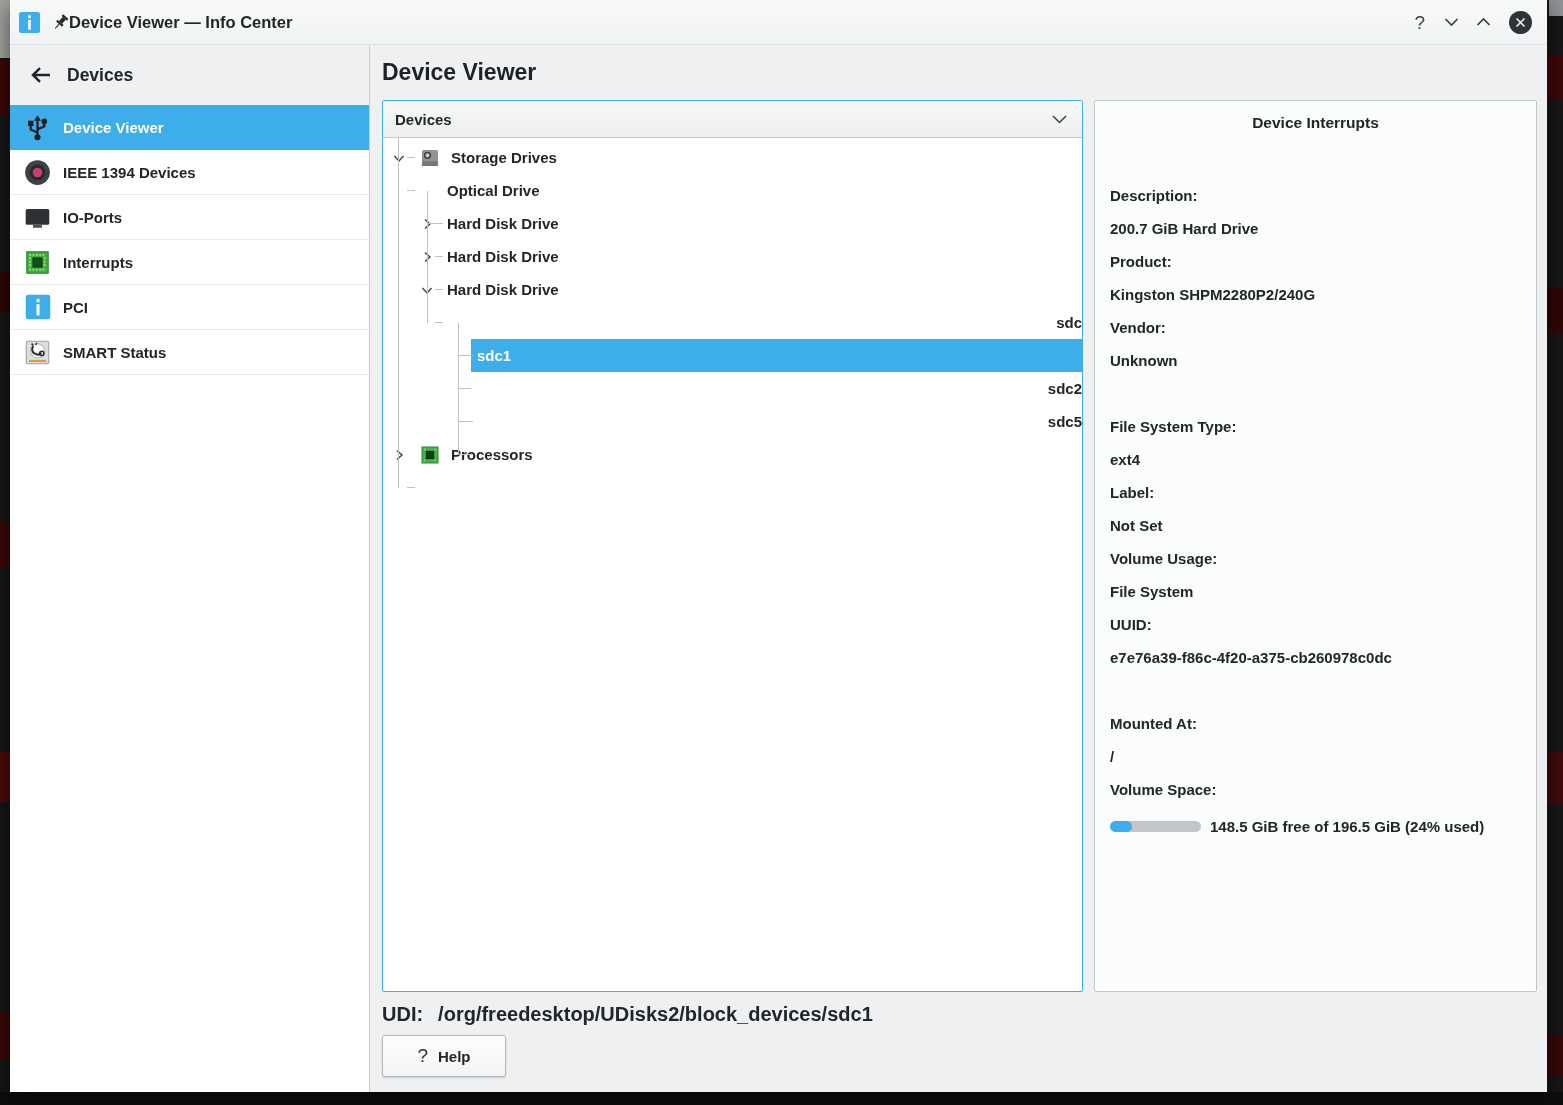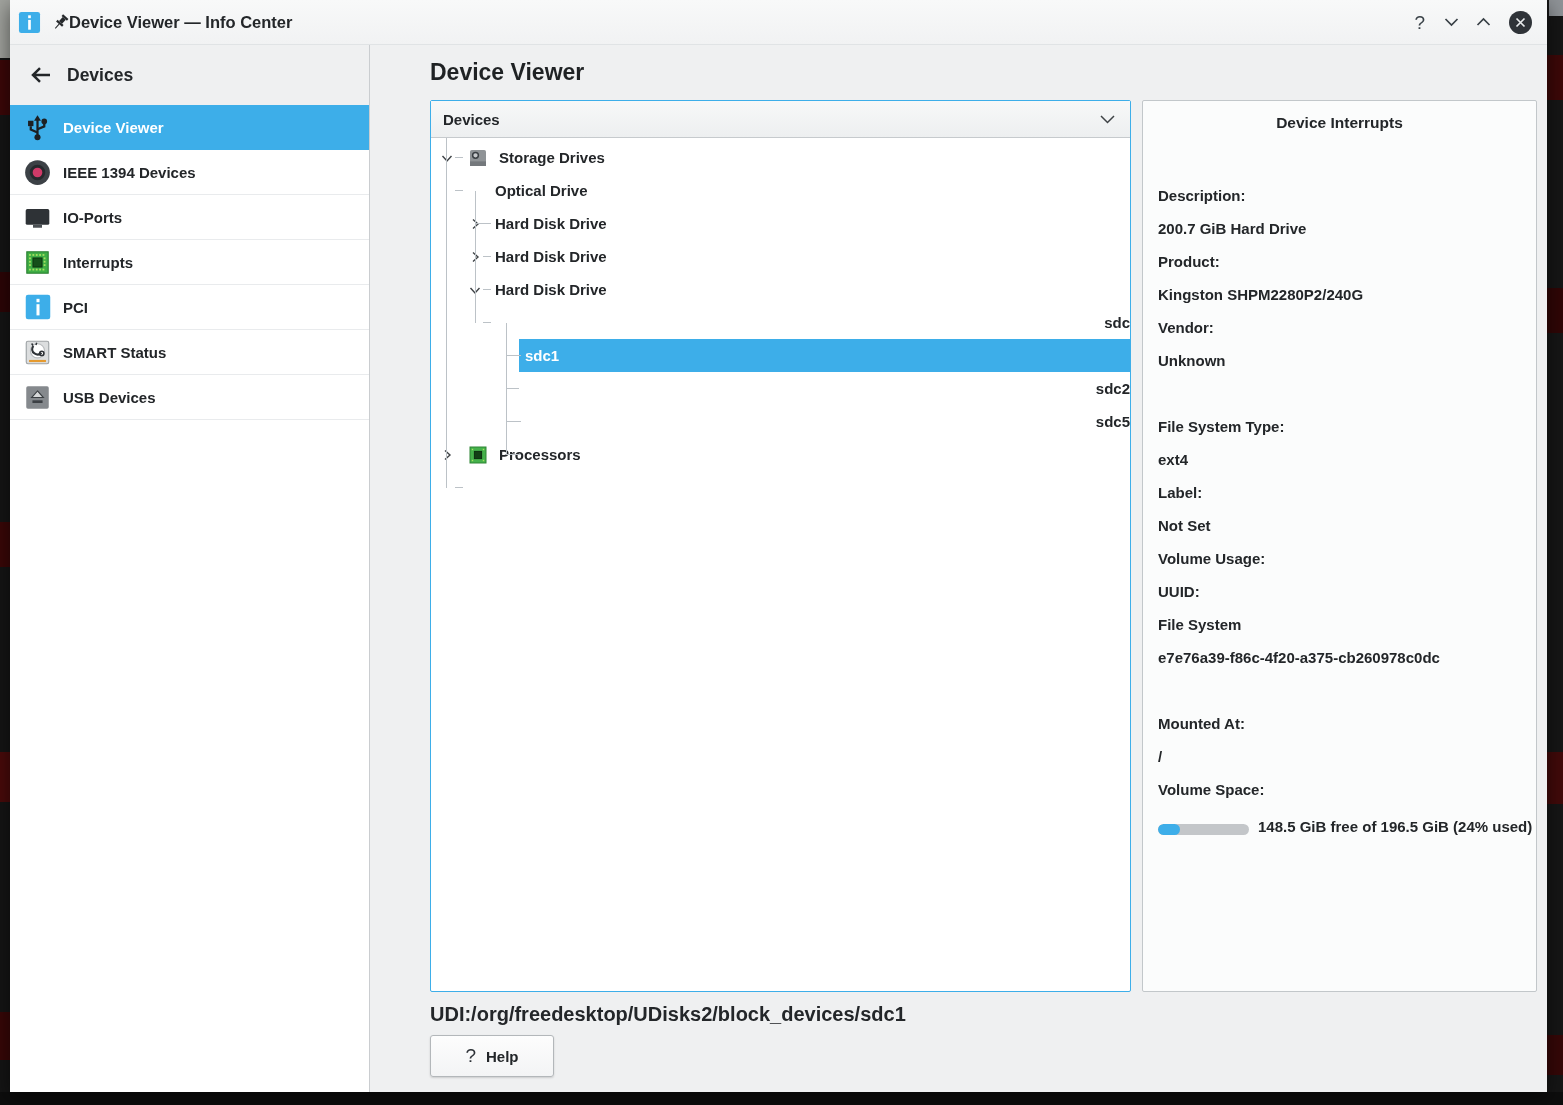--- a/index.html
+++ b/index.html
@@ -21,21 +21,21 @@
     height:45px; flex:0 0 45px; background:linear-gradient(#f8f9f9,#f1f2f3);
     border-bottom:1px solid #e0e3e5; display:flex; align-items:center; padding:0 14px 0 8px;
   }
   .app-icon { width:23px; height:23px; }
   .pin-icon { margin-left:11px; width:17px; height:17px; }
   .tb-title { font-size:16.5px; font-weight:700; color:#232629; }
   .tb-controls { margin-left:auto; display:flex; align-items:center; gap:17px; }
   .tb-help { font-size:19px; color:#384046; line-height:1; padding:0 2px; cursor:default; }
   .tb-btn { display:flex; align-items:center; justify-content:center; }
   
-  .body-row { flex:1; display:flex; min-height:0;gap:48px; }
+  .body-row { flex:1; display:flex; min-height:0; }
   
   .sidebar { width:360px; flex:0 0 360px; background:#ffffff; border-right:1px solid #cacdd0; }
   .sidebar-header { height:60px; background:#eff0f1; display:flex; align-items:center; padding-left:19px; }
   .sidebar-header .back-label { margin-left:15px; font-size:17.5px; font-weight:700; }
   .sidebar-item { height:45px; display:flex; align-items:center; padding-left:13px; border-bottom:1px solid #e9ebed; background:#fff; cursor:default; }
   .sidebar-item.selected { background:#3daee9; border-bottom-color:#3daee9; }
   .sidebar-item.selected .si-label { color:#ffffff; }
   .si-icon { width:29px; height:29px; display:flex; align-items:center; justify-content:center; margin-right:11px; }
   .si-label { font-size:15px; font-weight:700; color:#232629; }
   
@@ -56,27 +56,27 @@
   .d1 .exp { margin-right:12px; }
   .d1.noexp { padding-left:64px; }
   .d2 { padding-left:94px;justify-content:flex-end; }
   .trow.sel { margin-left:88px; padding-left:6px; background:#3daee9; color:#ffffff; }
   
   .info-panel { flex:1; background:#fbfcfc; border:1px solid #c2c7ca; border-radius:2px; padding-top:13px; overflow:hidden; }
   .info-title { text-align:center; font-size:15.5px; font-weight:700; }
   .info-fields { padding:47px 14px 0 15px; }
   .iline { height:33px; line-height:33px; font-size:15px; font-weight:700; color:#232629; white-space:nowrap; }
   .ispacer { height:33px; }
-  .vol-row { margin-top:12px; display:flex; align-items:flex-end; }
+  .vol-row { margin-top:12px; display:flex; align-items:center; }
   .vol-track { width:91px; height:11px; flex:0 0 91px; background:#c3c6c9; border-radius:5.5px; position:relative; overflow:hidden; }
   .vol-fill { height:100%; width:24%; background:#3daee9; border-radius:5.5px; }
   .vol-text { margin-left:9px; font-size:15px; font-weight:700; white-space:nowrap; }
   
   .udi-row { margin-top:11px; display:flex; font-size:20px; font-weight:700; color:#232629; }
-  .udi-value { }
+  .udi-value { margin-left:15px; }
   .help-btn { margin-top:9px; width:124px; height:42px; border:1px solid #b3b7ba; border-radius:3px;
     background:linear-gradient(#fdfdfd,#f3f4f5); box-shadow:0 1px 2px rgba(0,0,0,.15);
     display:flex; align-items:center; justify-content:center; gap:10px;
     font-size:15px; font-weight:700; color:#232629; cursor:default; }
   .help-q { font-size:19px; font-weight:400; color:#2c3136; }
 </style>
 </head>
 <body>
 
 <div class="bg-block" style="left:0;top:0;width:10px;height:1105px;background:#151515;"></div>
@@ -224,30 +224,20 @@
             <circle cx="12" cy="10.5" r="6.3" fill="#ffffff" stroke="#b9bcbe"></circle>
             <path d="M8.3 6.2 q-2.6 4.2 1 6.6 q3.6 2.4 6.2 -0.6" stroke="#2e3236" stroke-width="1.8" fill="none"></path>
             <path d="M8 5.8 L6.8 4 M10.6 5.4 L11.3 3.3" stroke="#2e3236" stroke-width="1.3" fill="none"></path>
             <circle cx="15.8" cy="12.8" r="1.9" fill="none" stroke="#2e3236" stroke-width="1.4"></circle>
             <rect x="4.5" y="18.6" width="15" height="1.9" fill="#e59a2f"></rect>
           </svg>
         </span>
         <span class="si-label">SMART Status</span>
       </div>
 
-      <div class="sidebar-item">
-        <span class="si-icon">
-          <svg width="27" height="27" viewBox="0 0 24 24">
-            <rect x="2" y="2" width="20" height="20" rx="1.5" fill="#85898d"></rect>
-            <path d="M12 6.2 L17.2 12 H6.8 Z" fill="#d7d9da" stroke="#3c4044"></path>
-            <rect x="7.5" y="14.5" width="9" height="2.4" fill="#3c4044"></rect>
-          </svg>
-        </span>
-        <span class="si-label">USB Devices</span>
-      </div>
     </div>
 
     <div class="main">
       <div class="page-title">Device Viewer</div>
 
       <div class="panels">
 
         <div class="tree-panel">
           <div class="tree-header">
             <span>Devices</span>
@@ -359,22 +349,22 @@
             <div class="iline">Product:</div>
             <div class="iline">Kingston SHPM2280P2/240G</div>
             <div class="iline">Vendor:</div>
             <div class="iline">Unknown</div>
             <div class="ispacer"></div>
             <div class="iline">File System Type:</div>
             <div class="iline">ext4</div>
             <div class="iline">Label:</div>
             <div class="iline">Not Set</div>
             <div class="iline">Volume Usage:</div>
+            <div class="iline">File System</div>
             <div class="iline">UUID:</div>
-            <div class="iline">File System</div>
             <div class="iline">e7e76a39-f86c-4f20-a375-cb260978c0dc</div>
             <div class="ispacer"></div>
             <div class="iline">Mounted At:</div>
             <div class="iline">/</div>
             <div class="iline">Volume Space:</div>
             <div class="vol-row">
               <div class="vol-track">
                 <div class="vol-fill" style="width: 24%;"></div>
               </div>
               <div class="vol-text">148.5 GiB free of 196.5 GiB (24% used)</div>

